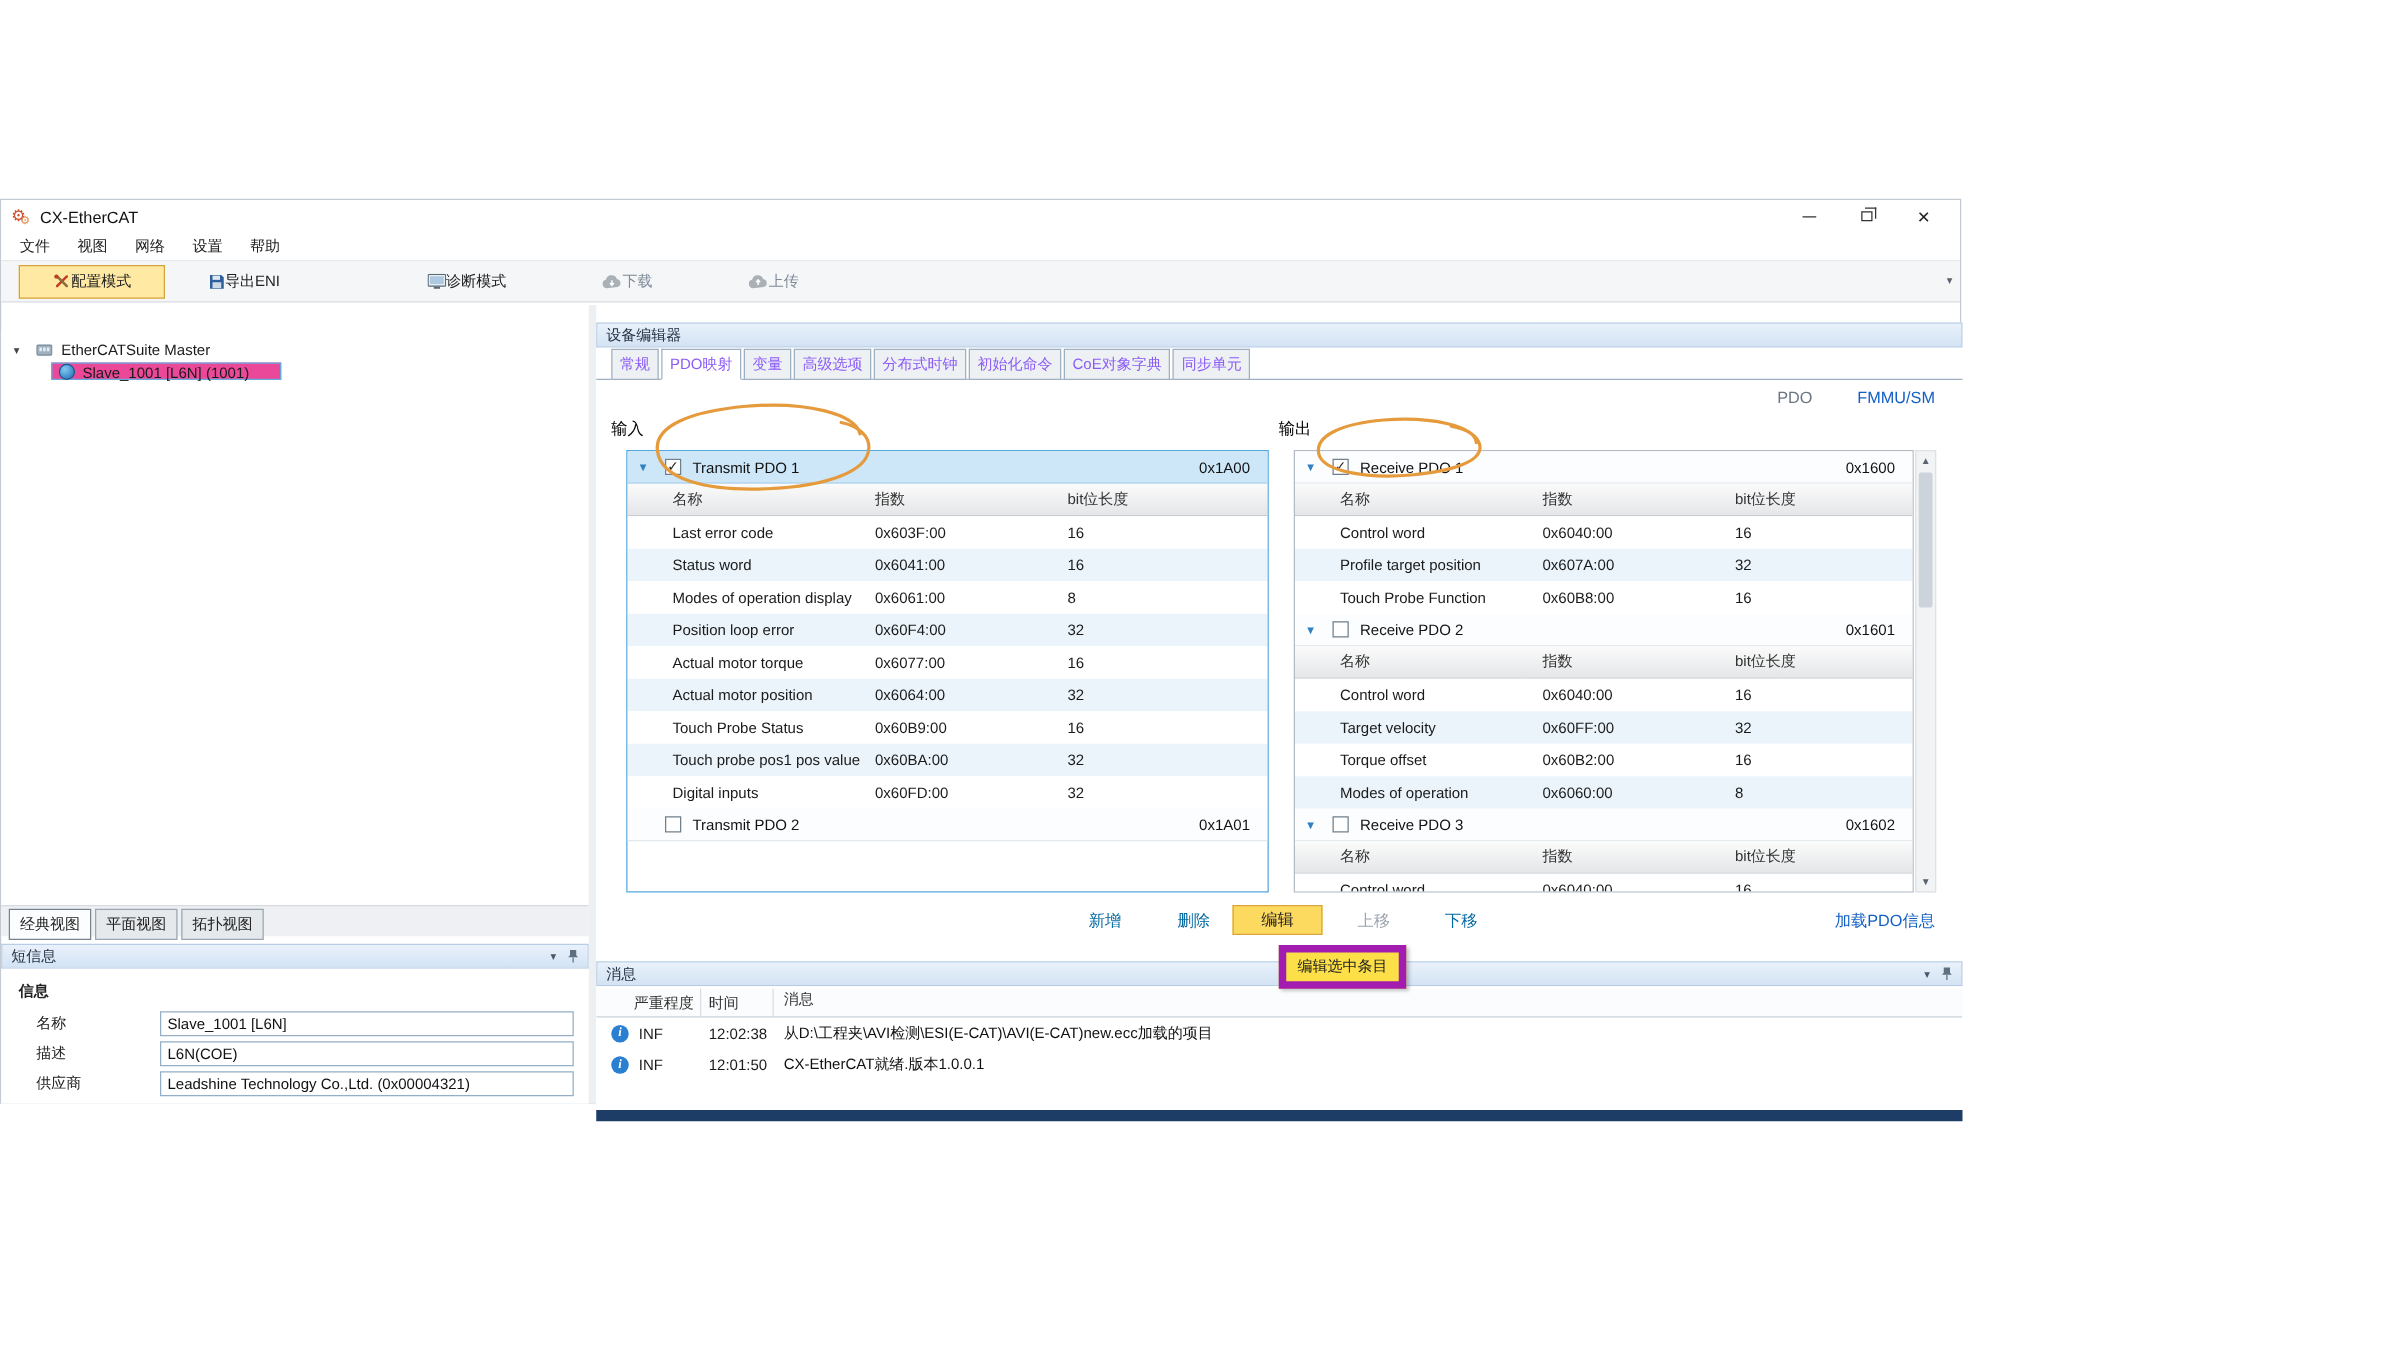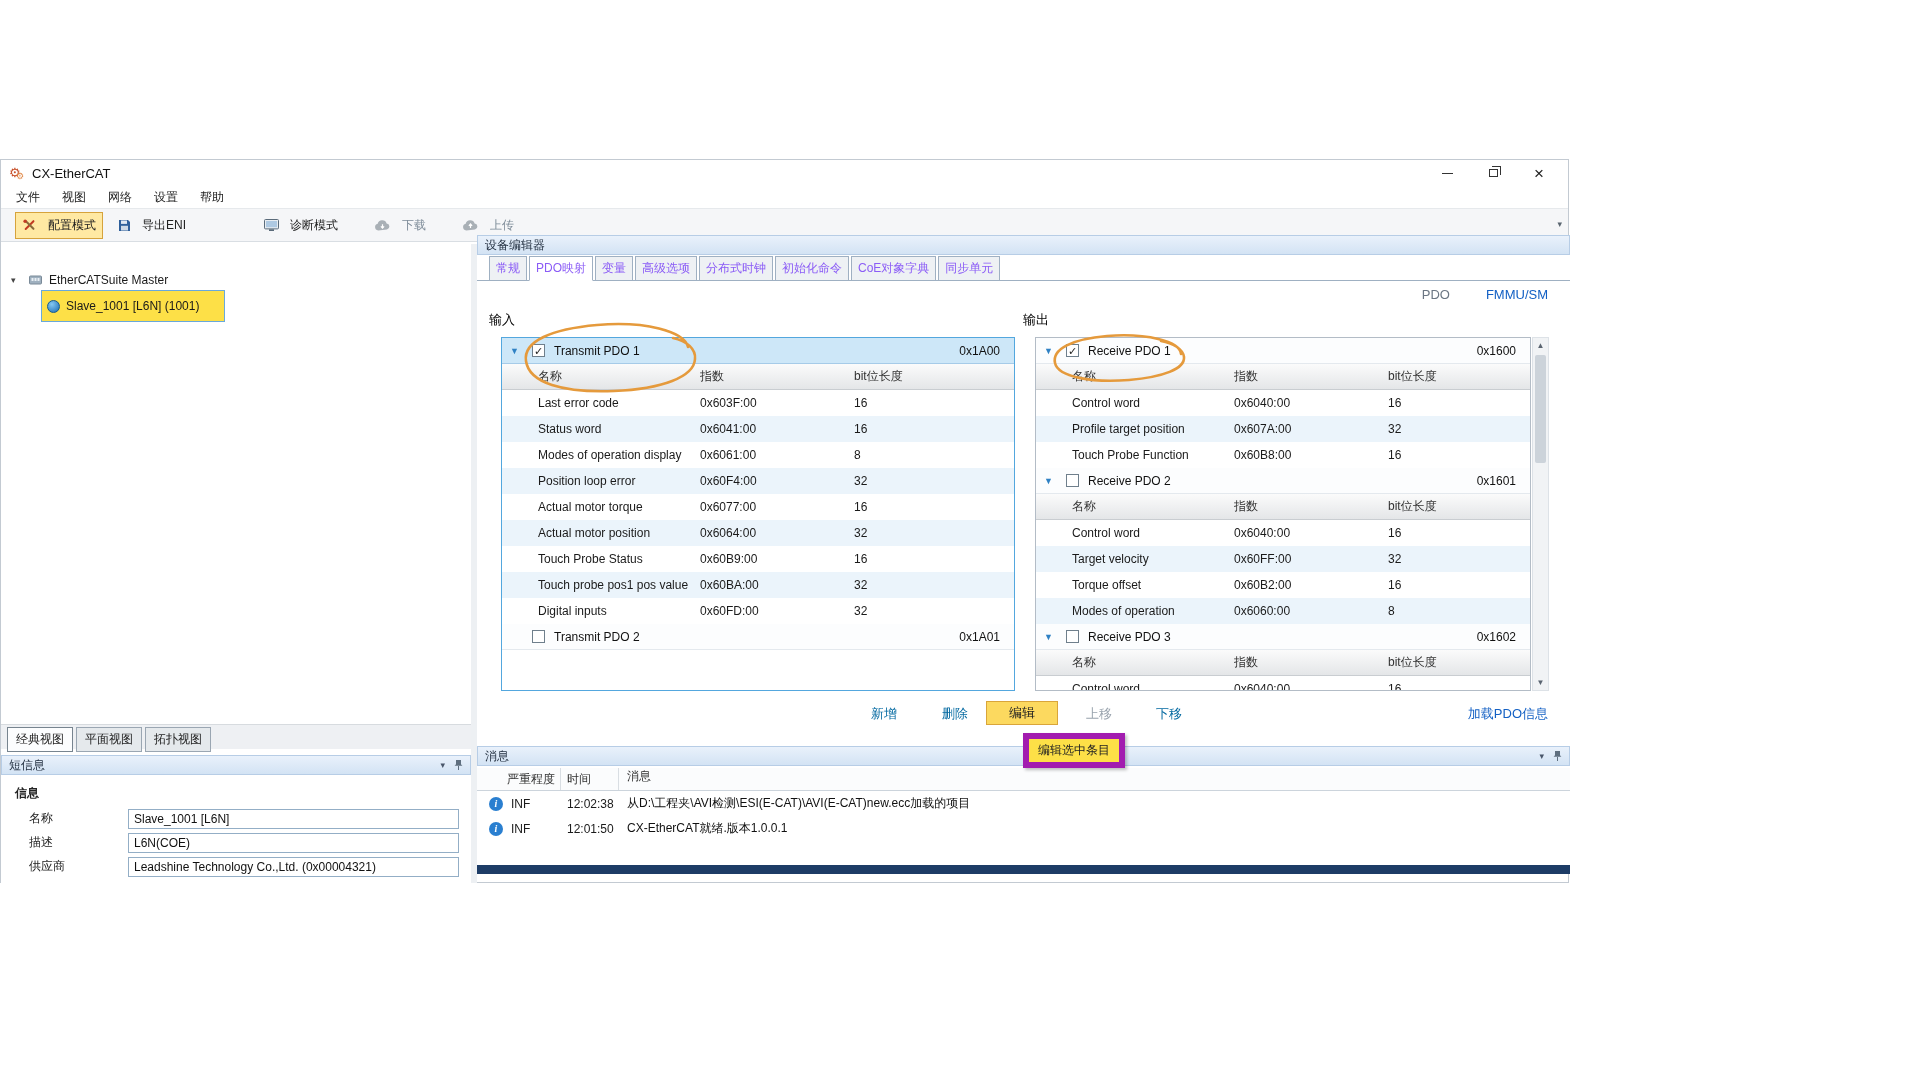--- a/index.html
+++ b/index.html
@@ -18,59 +18,59 @@
   .win-btn{width:46px;height:26px;display:flex;align-items:center;justify-content:center;color:#333}
   .ic-min{width:11px;height:1px;background:#333}
   .ic-max{width:9px;height:8px;border:1px solid #333;position:relative;background:#fff}
   .ic-max::before{content:"";position:absolute;left:2px;top:-4px;width:8px;height:8px;border:1px solid #333;border-left:none;border-bottom:none}
   .ic-close{font-size:17px;line-height:17px;color:#222}
 
   
   .menu-bar{position:absolute;left:0;top:26px;width:100%;height:22px;display:flex;align-items:center;padding-left:4px;background:#fff}
   .menu-item{padding:2px 11px;color:#222}
   .toolbar{position:absolute;left:0;top:48px;width:100%;height:34px;background:#f5f6f8;border-top:1px solid #e6e9ec;border-bottom:1px solid #d9dee3;display:flex;align-items:center;padding-left:14px}
-  .tool-btn{display:flex;align-items:center;gap:11px;padding:4px 6px;border:1px solid transparent;color:#222;white-space:nowrap}
+  .tool-btn{display:flex;align-items:center;gap:0;padding:4px 26px;border:1px solid transparent;color:#222;white-space:nowrap}
   .tool-btn.config{background:#ffe9a3;border-color:#d6a33c}
   .tool-btn.export{margin-left:8px}
   .tool-btn.diag{margin-left:64px}
   .tool-btn.down{margin-left:22px;color:#7d8b98}
   .tool-btn.up{margin-left:22px;color:#7d8b98}
   .tb-overflow{position:absolute;right:6px;top:10px;font-size:9px;color:#5a6570}
 
   
   .panel-header{background:linear-gradient(#e9f1fb,#d3e3f4);border:1px solid #b7cde6;height:20px;display:flex;align-items:center;padding:0 7px;color:#243142}
   .ph-icons{margin-left:auto;display:flex;align-items:center;gap:9px}
   .chev{font-size:9px;color:#49566a;line-height:9px}
 
   
   .left-header{position:absolute;left:0;top:84px;width:470px}
   .tree{position:absolute;left:0;top:104px;width:470px;height:460px;background:#fff}
   .tree-row{position:absolute;display:flex;align-items:center;height:20px}
   .tree-row.master{left:0;top:6px;width:100%;padding-left:10px}
   .tree-expander{font-size:9px;color:#444;width:18px}
   .master-ic{margin-right:7px;display:flex}
-  .slave-item{position:absolute;left:40px;top:26px;width:184px;height:32px;background:#fde047;border:1px solid #69a9dc;display:flex;align-items:center;padding-left:5px}
+  .slave-item{position:absolute;left:40px;top:26px;width:184px;height:14px;background:#ec4899;border:1px solid #69a9dc;display:flex;padding-left:5px}
   .slave-ic{width:13px;height:13px;border-radius:50%;background:radial-gradient(circle at 35% 30%,#85c8f2,#1b6cb4);margin-right:6px;border:1px solid #15598f}
 
   .view-tabs{position:absolute;left:0;top:564px;width:470px;height:25px;background:#eef0f3;border-top:1px solid #d7dbdf;display:flex;align-items:flex-start;gap:3px;padding:2px 0 0 6px}
   .view-tab{padding:3px 8px;border:1px solid #9aa6b2;background:#e5e9ec;color:#222}
   .view-tab.active{background:#fcfdfe;border-color:#77848f}
 
   .si-header{position:absolute;left:0;top:595px;width:470px}
   .si-body{position:absolute;left:0;top:615px;width:470px;height:108px;background:#fff}
   .si-section{position:absolute;left:14px;top:10px;font-weight:bold;color:#222}
   .si-fields{position:absolute;left:0;top:33px;width:470px}
   .info-row{display:flex;align-items:center;height:21px;margin-bottom:3px;padding-left:28px}
   .info-label{width:99px;color:#222}
   .info-input{width:331px;height:20px;border:1px solid #93aec6;background:#fff;font-family:inherit;font-size:12px;padding:0 5px;color:#111}
 
   .v-splitter{position:absolute;left:470px;top:84px;width:6px;height:639px;background:#edf0f3}
 
   
-  .right-panel{position:absolute;left:476px;top:75px;width:1093px;height:633px;background:#fff}
+  .right-panel{position:absolute;left:476px;top:98px;width:1093px;height:633px;background:#fff}
   .re-header{position:absolute;left:0;top:0;width:100%}
   .tab-strip{position:absolute;left:0;top:22px;width:100%;height:24px;display:flex;align-items:flex-end;padding-left:12px;border-bottom:1px solid #9fb0c2}
   .tab{padding:3px 6px;border:1px solid #9fb0c2;border-bottom:none;background:#eef1f4;margin-right:2px;margin-bottom:-1px;color:#8b5cf6;border-bottom:1px solid #9fb0c2}
   .tab.active{background:#fff;border-bottom:1px solid #fff}
   .mode-links{position:absolute;right:22px;top:52px;display:flex;gap:36px;font-size:13px}
   .mode-pdo{color:#6b7683}
   .mode-fmmu{color:#1360c4}
   .io-label{position:absolute;top:76px;font-size:13px;color:#000}
   .io-label.in{left:12px}
   .io-label.out{left:546px}

